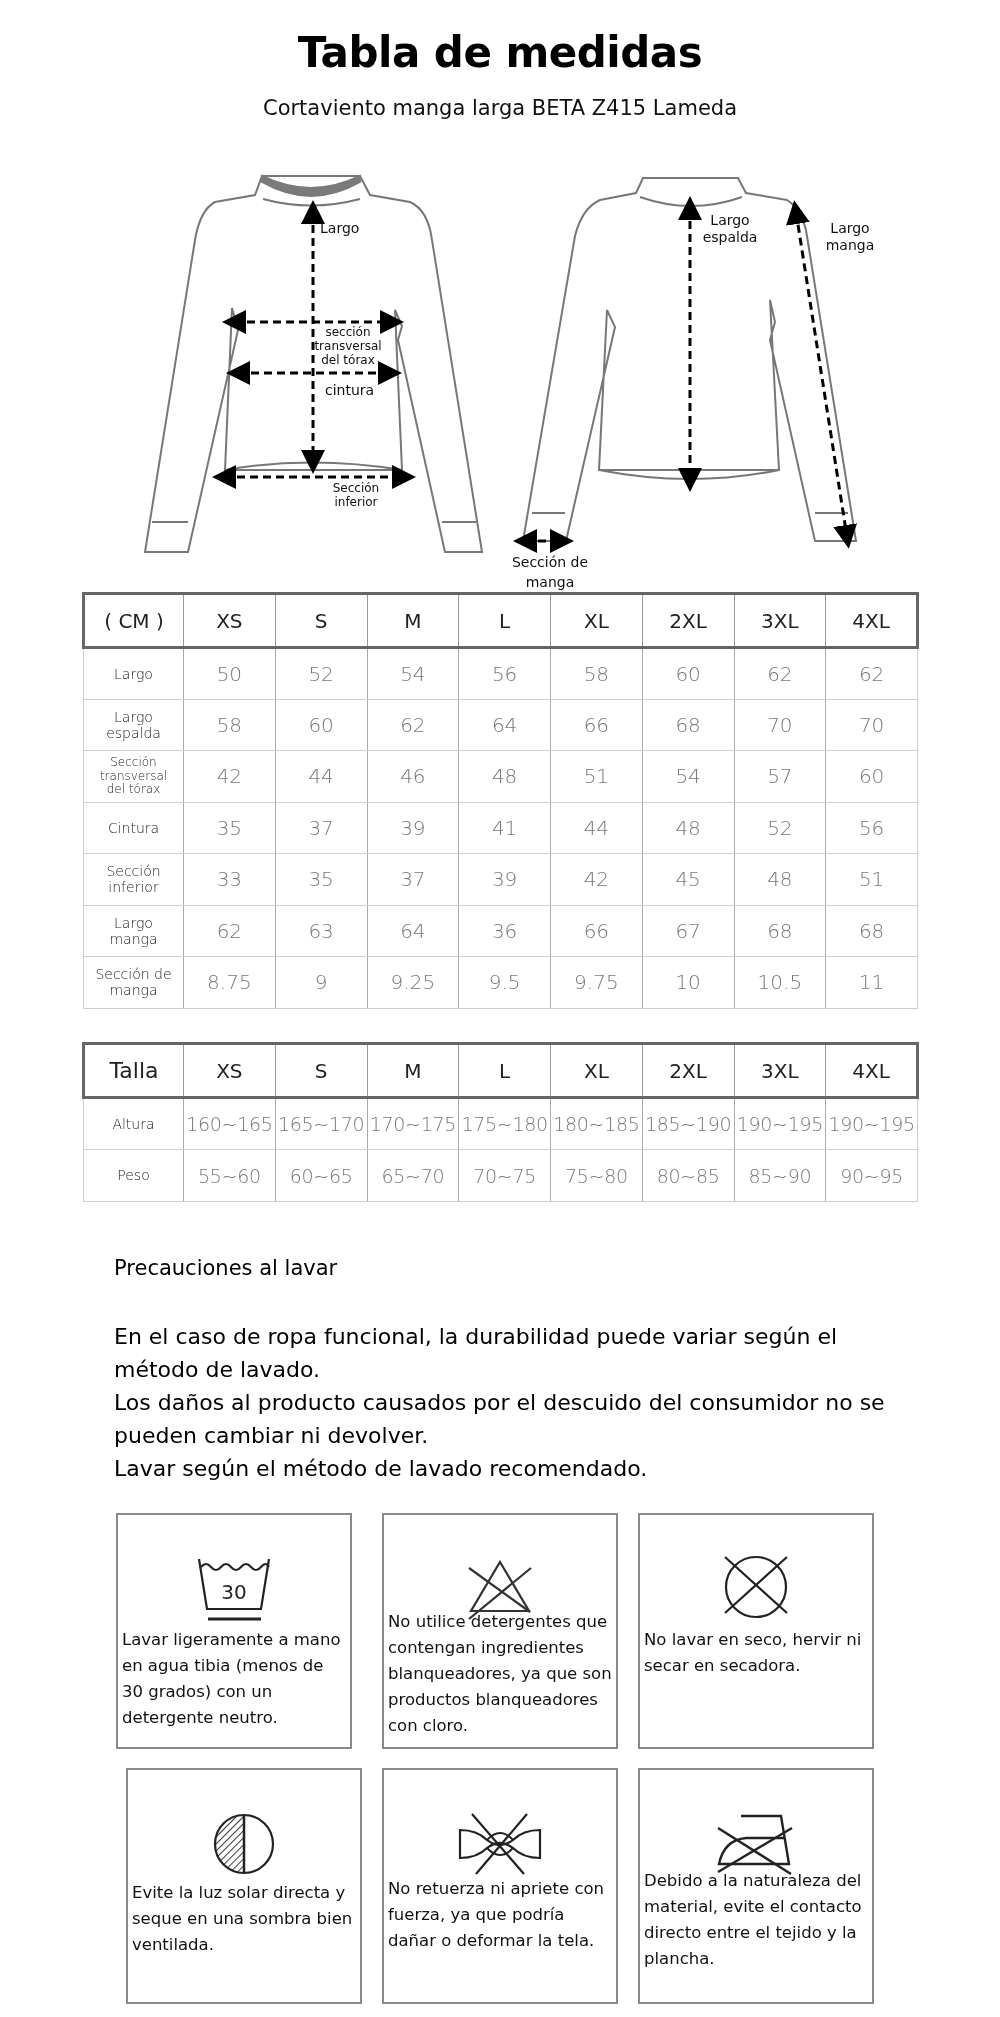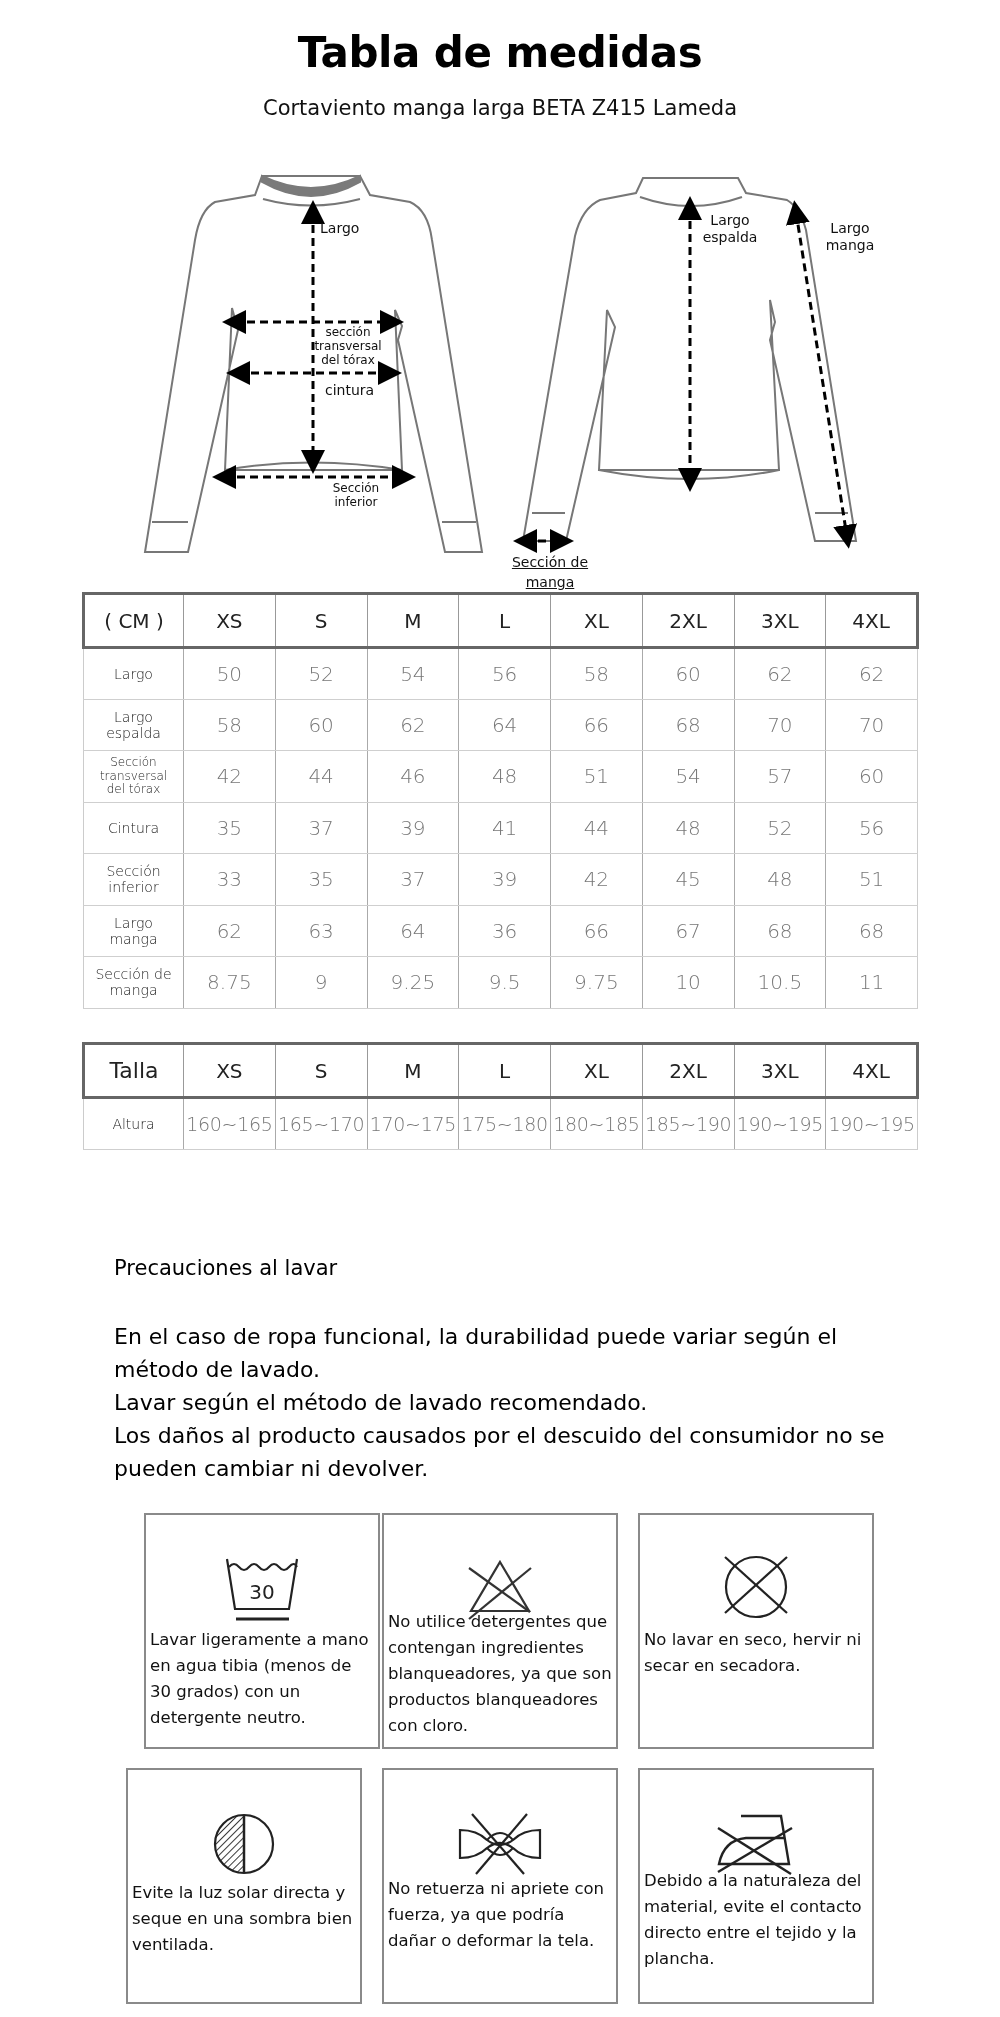--- a/index.html
+++ b/index.html
@@ -95,21 +95,21 @@
     <div>inferior</div>
   </div>
   <div class="dlabel" style="left:696px; top:52px; width:68px;">
     <div>Largo</div>
     <div>espalda</div>
   </div>
   <div class="dlabel" style="left:820px; top:60px; width:60px;">
     <div>Largo</div>
     <div>manga</div>
   </div>
-  <div class="dlabel" style="left:505px; top:392px; width:90px; line-height:1.45;text-decoration:underline;">
+  <div class="dlabel" style="left:505px; top:392px; width:90px; line-height:1.45;">
     <div>Sección de</div>
     <div>manga</div>
   </div>
 </div>
 
 <table class="size-table" id="table1">
   <colgroup>
       <col class="c0">
       <col class="cs">
       <col class="cs">
@@ -240,31 +240,42 @@
     <td class="rowlabel">Altura</td>
     <td class="value">160~165</td>
     <td class="value">165~170</td>
     <td class="value">170~175</td>
     <td class="value">175~180</td>
     <td class="value">180~185</td>
     <td class="value">185~190</td>
     <td class="value">190~195</td>
     <td class="value">190~195</td>
   </tr>
+  <tr>
+    <td class="rowlabel">Peso</td>
+    <td class="value">55~60</td>
+    <td class="value">60~65</td>
+    <td class="value">65~70</td>
+    <td class="value">70~75</td>
+    <td class="value">75~80</td>
+    <td class="value">80~85</td>
+    <td class="value">85~90</td>
+    <td class="value">90~95</td>
+  </tr>
 </tbody>
   </table>
 
 <div class="care-title">Precauciones al lavar</div>
 <div class="care-text">
   <div>En el caso de ropa funcional, la durabilidad puede variar según el método de lavado.</div>
+  <div>Los daños al producto causados por el descuido del consumidor no se pueden cambiar ni devolver.</div>
   <div>Lavar según el método de lavado recomendado.</div>
-  <div>Los daños al producto causados por el descuido del consumidor no se pueden cambiar ni devolver.</div>
-</div>
-
-<div class="care-card" style="left:144px; top:1513px;padding-left:31px;">
+</div>
+
+<div class="care-card" style="left:116px; top:1513px;padding-left:31px;">
   <div class="icon">
     <svg width="80" height="72" viewBox="0 0 80 72">
       <path d="M5,4 L13,54 L67,54 L75,4" fill="none" stroke="#222" stroke-width="2.2"></path>
       <path d="M7,12 Q12,6 17,12 T27,12 T37,12 T47,12 T57,12 T67,12 T75,12" fill="none" stroke="#222" stroke-width="2"></path>
       <text x="40" y="44" text-anchor="middle" font-family="DejaVu Sans, sans-serif" font-size="20" fill="#222">30</text>
       <line x1="14" y1="64" x2="67" y2="64" stroke="#222" stroke-width="3"></line>
     </svg>
   </div>
   <div class="ctext" style="top:112px;">Lavar ligeramente a mano en agua tibia (menos de 30 grados) con un detergente neutro.</div>
 </div>

